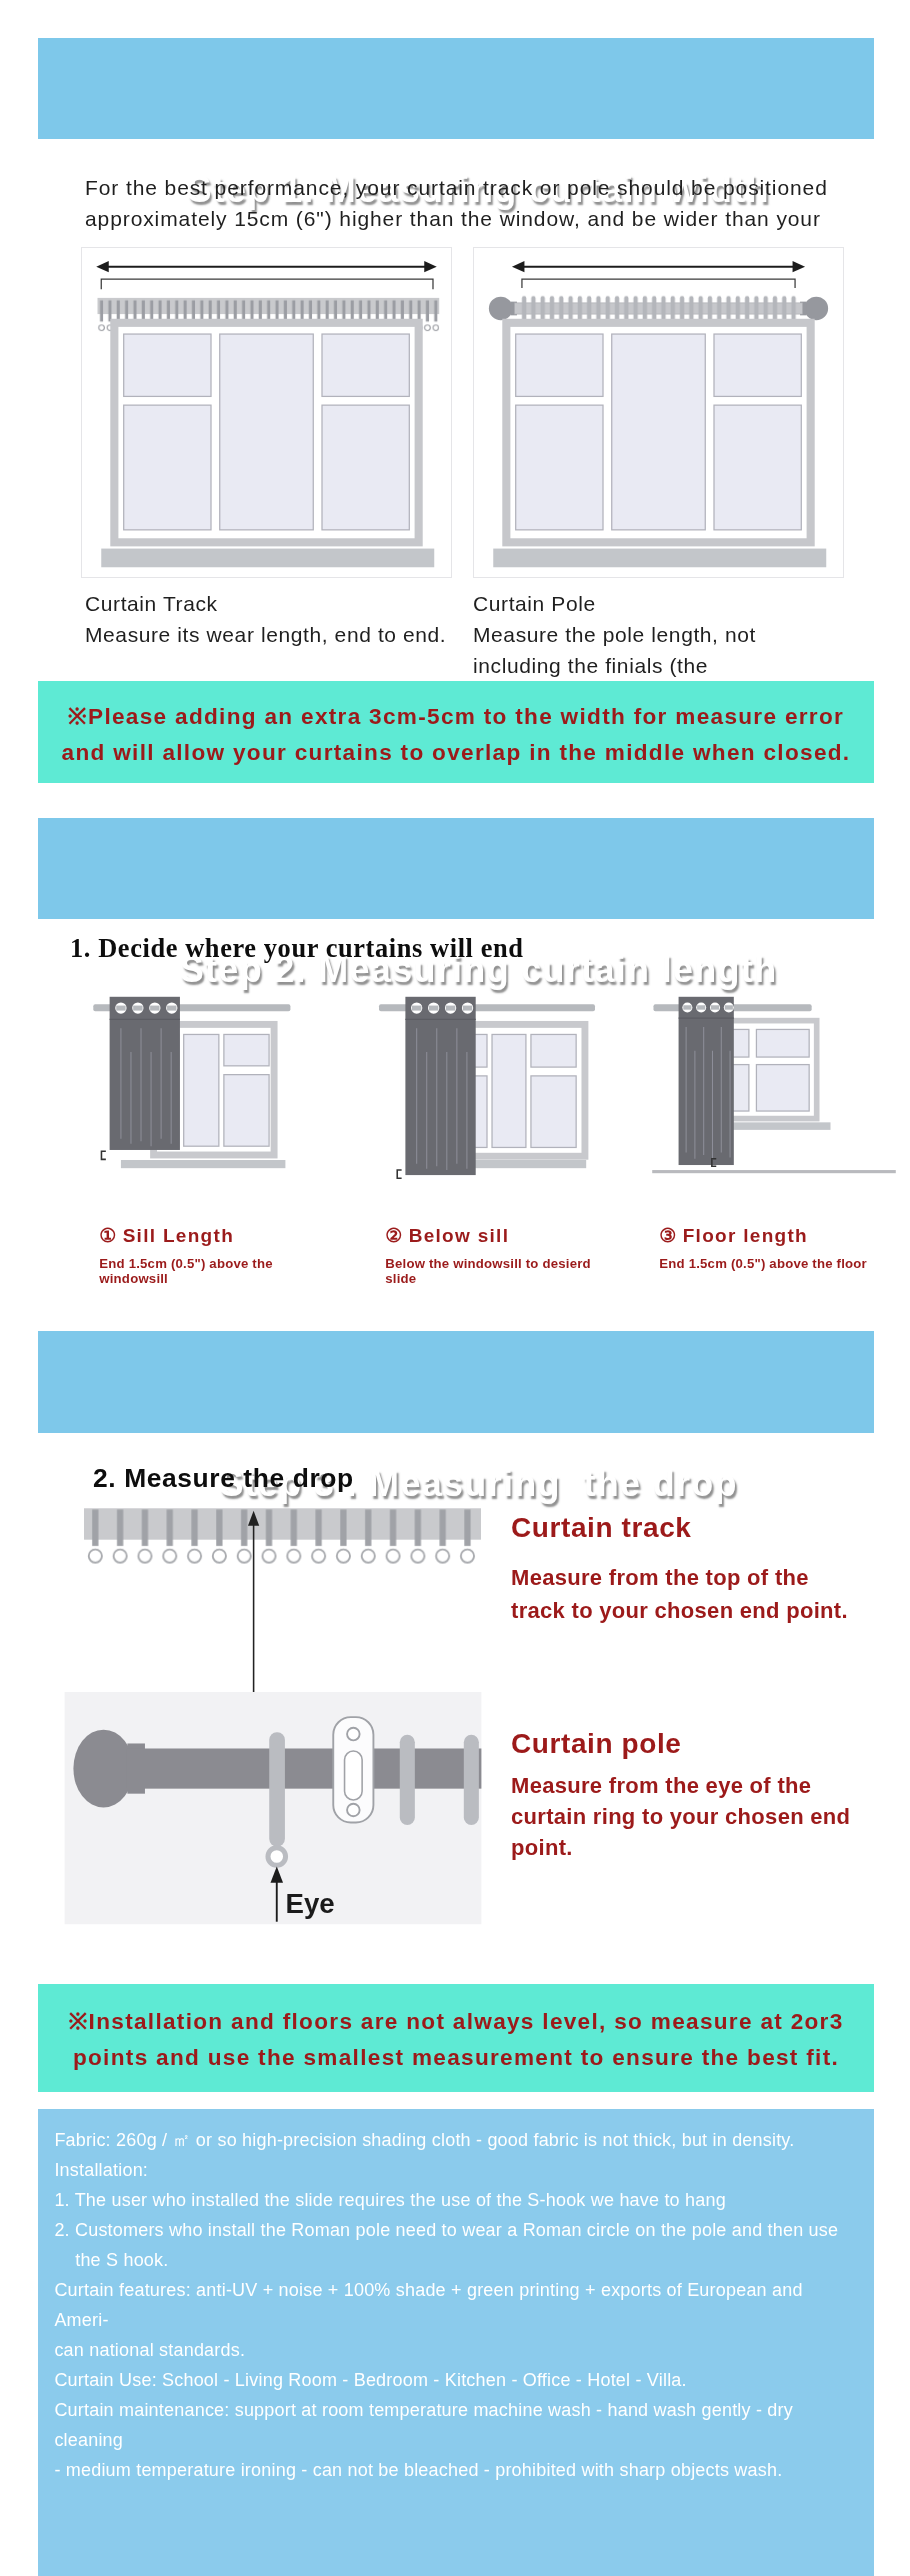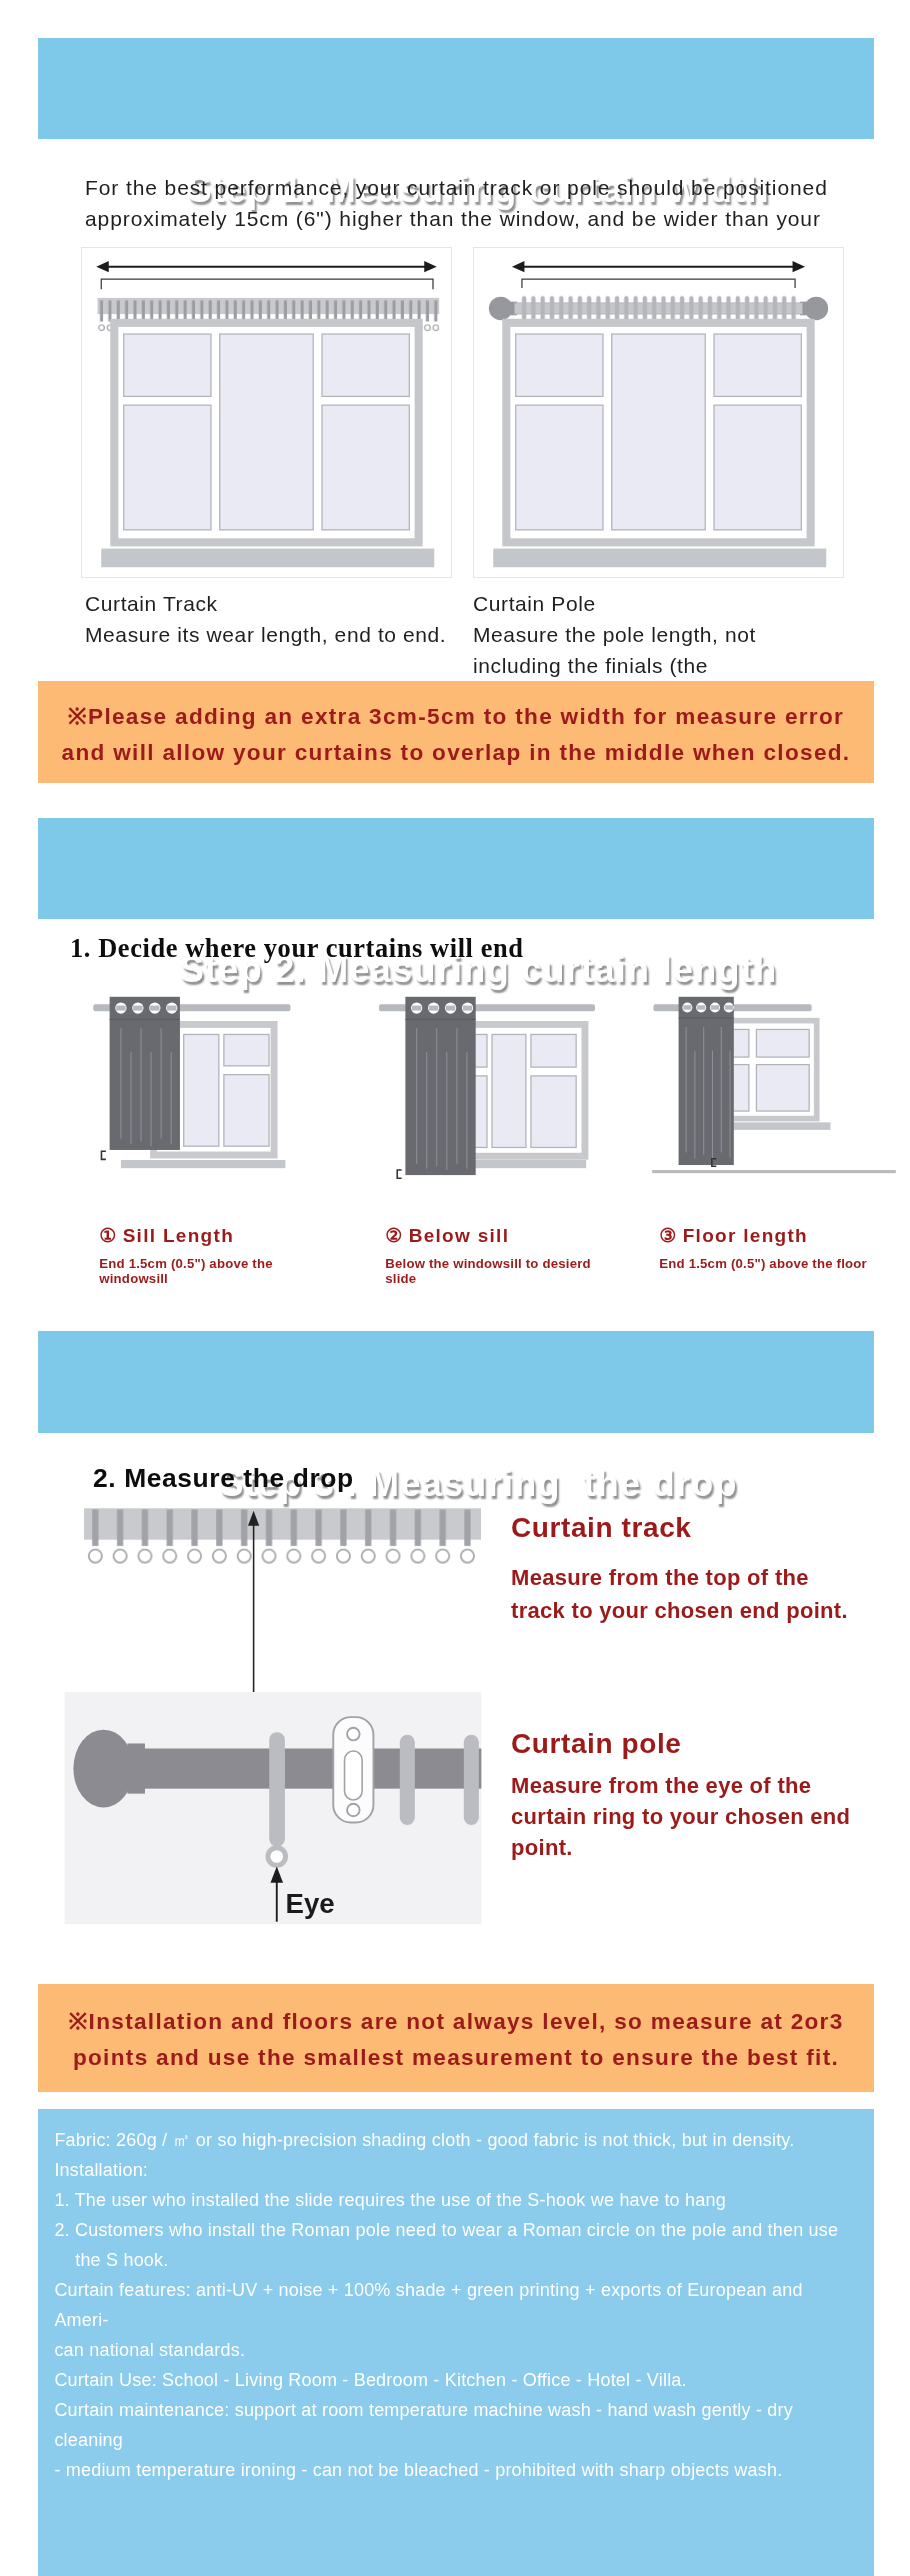--- a/index.html
+++ b/index.html
@@ -1,21 +1,21 @@
 <!DOCTYPE html>
 <html style="font-size:10px"><head>
 <meta charset="utf-8">
 <style>
   html,body{margin:0;padding:0;background:#fff;}
   body{width:910px;height:2576px;position:relative;font-family:"Liberation Sans",sans-serif;}
   #page{position:absolute;left:0;top:0;width:910px;height:2576px;background:#fff;overflow:hidden;margin-top:37px;}
   .abs{position:absolute;}
   .banner{background:#7ec8ea;color:#fff;font-weight:bold;font-size:36px;letter-spacing:1.3px;
           text-align:center;text-shadow:1.9px 2.5px 1.9px rgba(105,105,105,.75);white-space:pre;}
-  .note{background:#fdba74;color:#9c1a1a;font-weight:bold;font-size:22.6px;letter-spacing:1.3px;text-align:center;}
+  .note{background:#5eead4;color:#9c1a1a;font-weight:bold;font-size:22.6px;letter-spacing:1.3px;text-align:center;}
   .note div{line-height:36px;}
   .blacktxt{color:#1f1f1f;font-size:21px;letter-spacing:0.9px;line-height:31px;}
   .capttl{color:#1f1f1f;font-size:21px;letter-spacing:0.6px;line-height:31px;}
   .h-bold{color:#0d0d0d;font-weight:bold;font-size:26.4px;letter-spacing:0.6px;}
   .diag-box{background:#fff;border:1.3px solid #e5e5e8;box-sizing:border-box;}
   .redhead{color:#9c1a1a;font-weight:bold;font-size:28px;letter-spacing:0.6px;}
   .redbody{color:#9c1a1a;font-weight:bold;font-size:22px;line-height:33px;letter-spacing:0.3px;}
   .cap-title{color:#9b1b1b;font-weight:bold;font-size:19px;letter-spacing:1.3px;padding-left:11.3px;margin-top:10px;}
   .cap-title .ttl{margin-left:5px;}
   .cap-desc{color:#9b1b1b;font-weight:bold;font-size:13.2px;letter-spacing:0.2px;padding-left:11.3px;margin-top:8.8px;}

